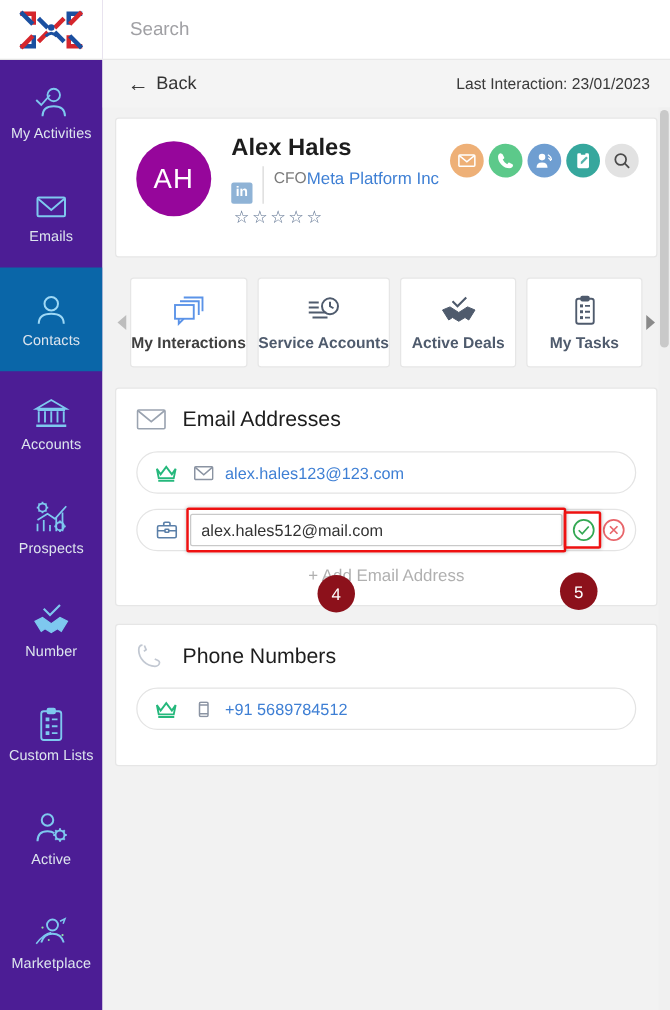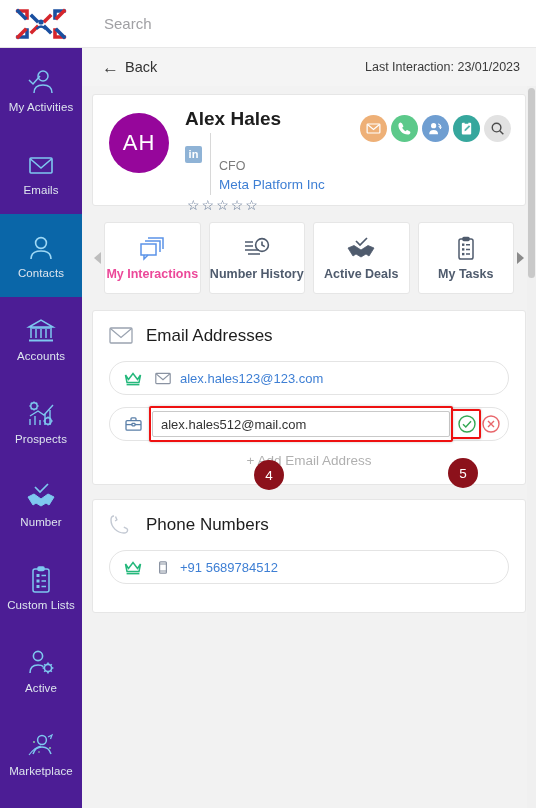--- a/index.html
+++ b/index.html
@@ -83,21 +83,21 @@
   }
   .contact-info { margin-left:16px; flex:1 1 auto; }
   .contact-name { font-size:19px; font-weight:bold; color:#1d1d1d; line-height:1.1; }
   .contact-meta { display:flex; align-items:flex-start; margin-top:3px; }
   .li-badge {
     width:17px; height:17px; background:#8fb3d6; color:#fff;
     font-size:11px; font-weight:bold; display:flex; align-items:center; justify-content:center;
     border-radius:2px; margin-top:13px; font-family:"Liberation Sans", sans-serif;
   }
   .meta-sep { width:1px; background:#d8d8d8; margin:0 8px; align-self:stretch; }
-  .meta-lines { display:flex; flex-direction:column;margin-top:24px; }
+  .meta-lines { display:flex; flex-direction:row; }
   .meta-title { font-size:12.5px; color:#7b7b7b; line-height:1.45; }
   .meta-company { font-size:13.5px; color:#3e7fd4; line-height:1.5; cursor:pointer; }
   .stars { margin-top:2px; margin-left:2px; display:flex; gap:2px; color:#5a6f8e; font-size:14px; }
   .action-icons {
     position:absolute; right:14px; top:20px;
     display:flex; gap:4px; align-items:center;
   }
   .aicon {
     width:27px; height:27px; border-radius:50%;
     display:flex; align-items:center; justify-content:center;
@@ -110,21 +110,21 @@
   .tab-arrow { width:11px; flex:0 0 11px; display:flex; align-items:center; justify-content:center; cursor:pointer;}
   .tab-arrow svg { width:11px; height:16px; }
   .tabstrip { display:flex; gap:8px; flex:1 1 auto; overflow:hidden; padding:2px 1px; }
   .tab {
     background:#fff; border:1px solid #e6e6e6; border-radius:3px;
     flex:1 1 0; height:72px;
     display:flex; flex-direction:column; align-items:center; justify-content:center;
     gap:5px; cursor:pointer;
   }
   .tab .tlabel { font-size:12.5px; font-weight:bold; color:#4f5b6d; white-space:nowrap;}
-  .tab.active .tlabel { color:#ec4899; }
+  .tab.active .tlabel { color:#404040; }
   .tab svg { width:28px; height:26px; }
 
   
   .section { margin-top:14px; padding:14px 16px 16px 16px; }
   .section-head { display:flex; align-items:center; gap:13px; margin-bottom:14px; }
   .section-head .shico { width:24px; height:22px; display:flex; align-items:center; justify-content:center;}
   .section-head .shico svg { width:24px; height:22px; }
   .section-title { font-size:17px; color:#1d1d1d; }
 
   .pill {
@@ -401,21 +401,21 @@
             </svg>
             <span class="tlabel">My Interactions</span>
           </div>
 
           <div class="tab">
             <svg viewBox="0 0 28 26" fill="none" stroke="#4f5b6d" stroke-width="1.6">
               <circle cx="19" cy="9" r="6.4"></circle>
               <path d="M19 5.4 L19 9 L21.8 10.6"></path>
               <path d="M2 6 h8 M2 10 h8 M2 14 h14 M5 18 h12"></path>
             </svg>
-            <span class="tlabel">Number History</span>
+            <span class="tlabel">Service Accounts</span>
           </div>
 
           <div class="tab">
             <svg viewBox="0 0 28 26" fill="none">
               <path d="M9 5 l4 4 l7 -7" stroke="#4f5b6d" stroke-width="1.7"></path>
               <path d="M1 12 l6 -2.5 l7 4.5 l7 -4.5 l6 2.5 l-5 8 l-3 -2 l-5 3 l-5 -3 l-3 2 Z" fill="#4f5b6d" stroke="#4f5b6d" stroke-width=".8"></path>
             </svg>
             <span class="tlabel">Active Deals</span>
           </div>
 

